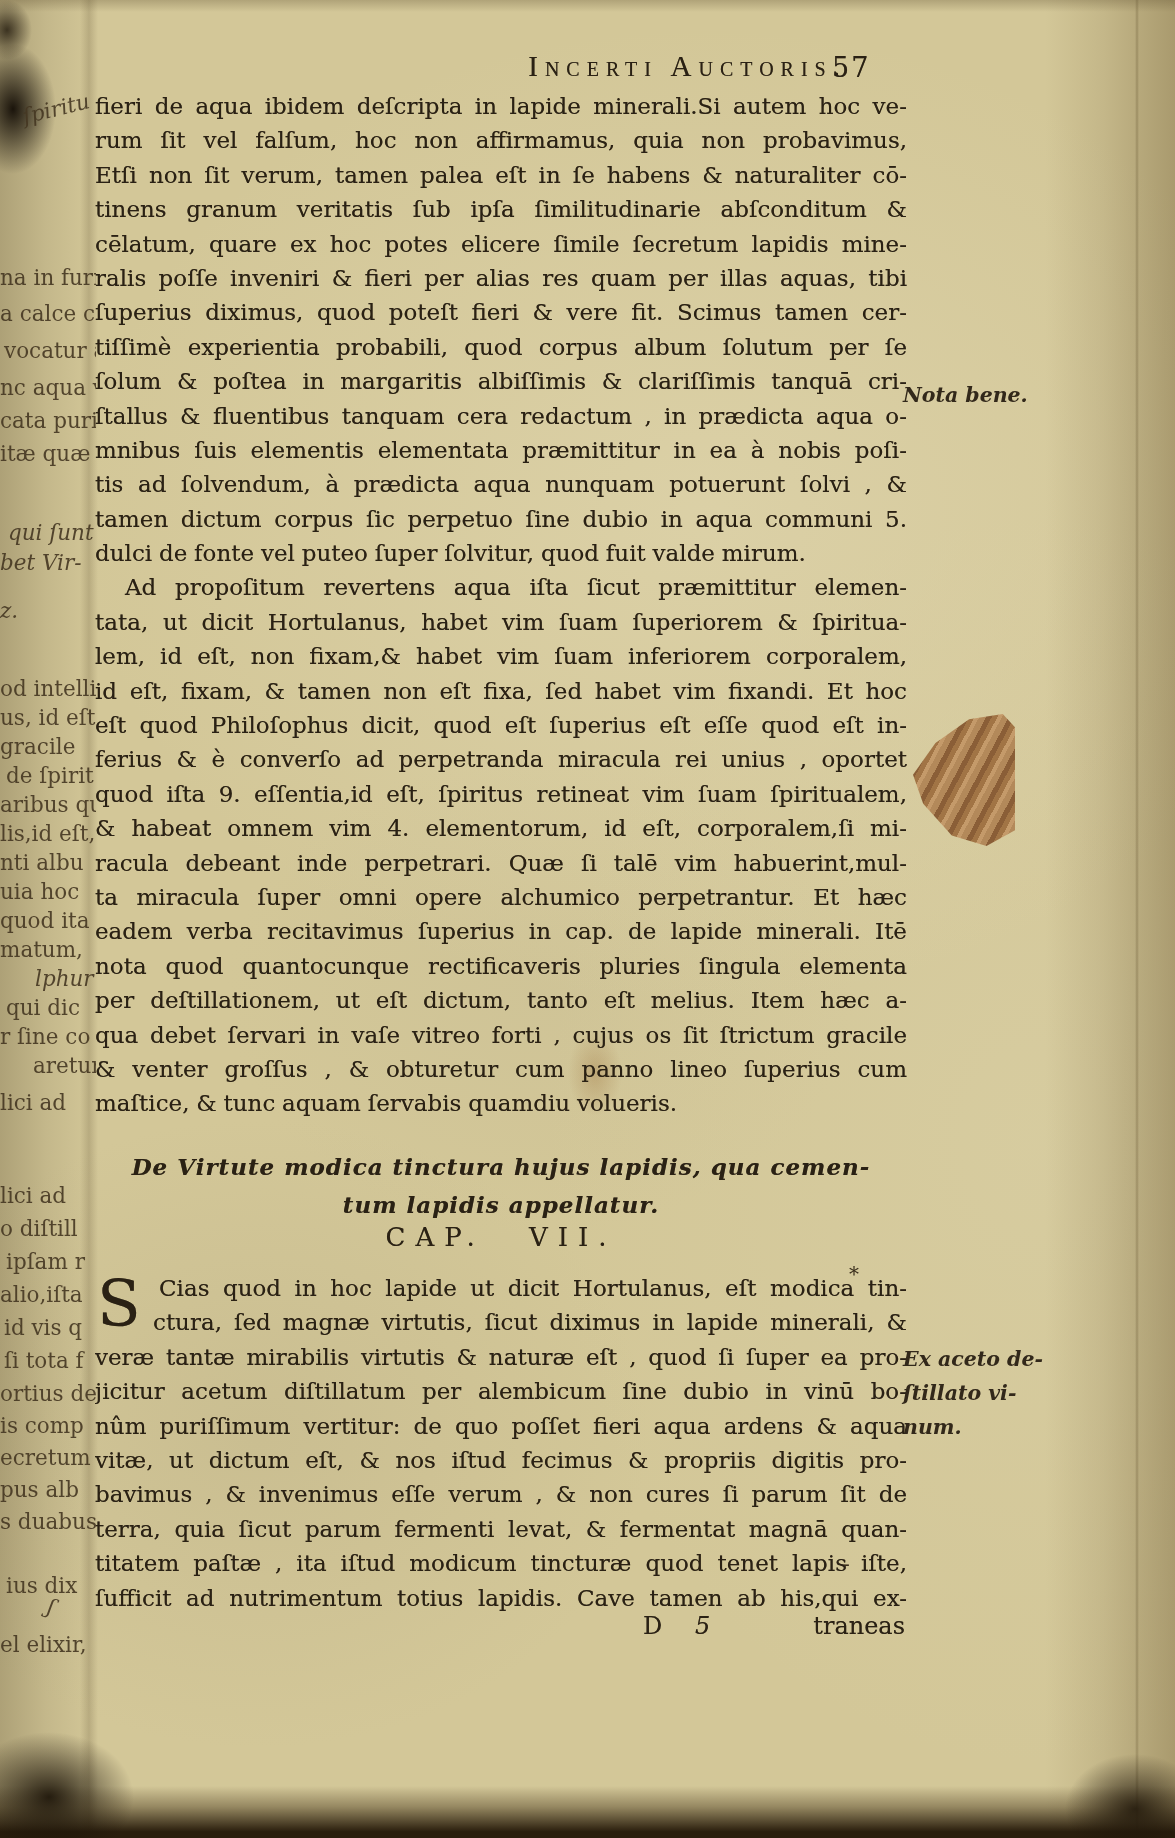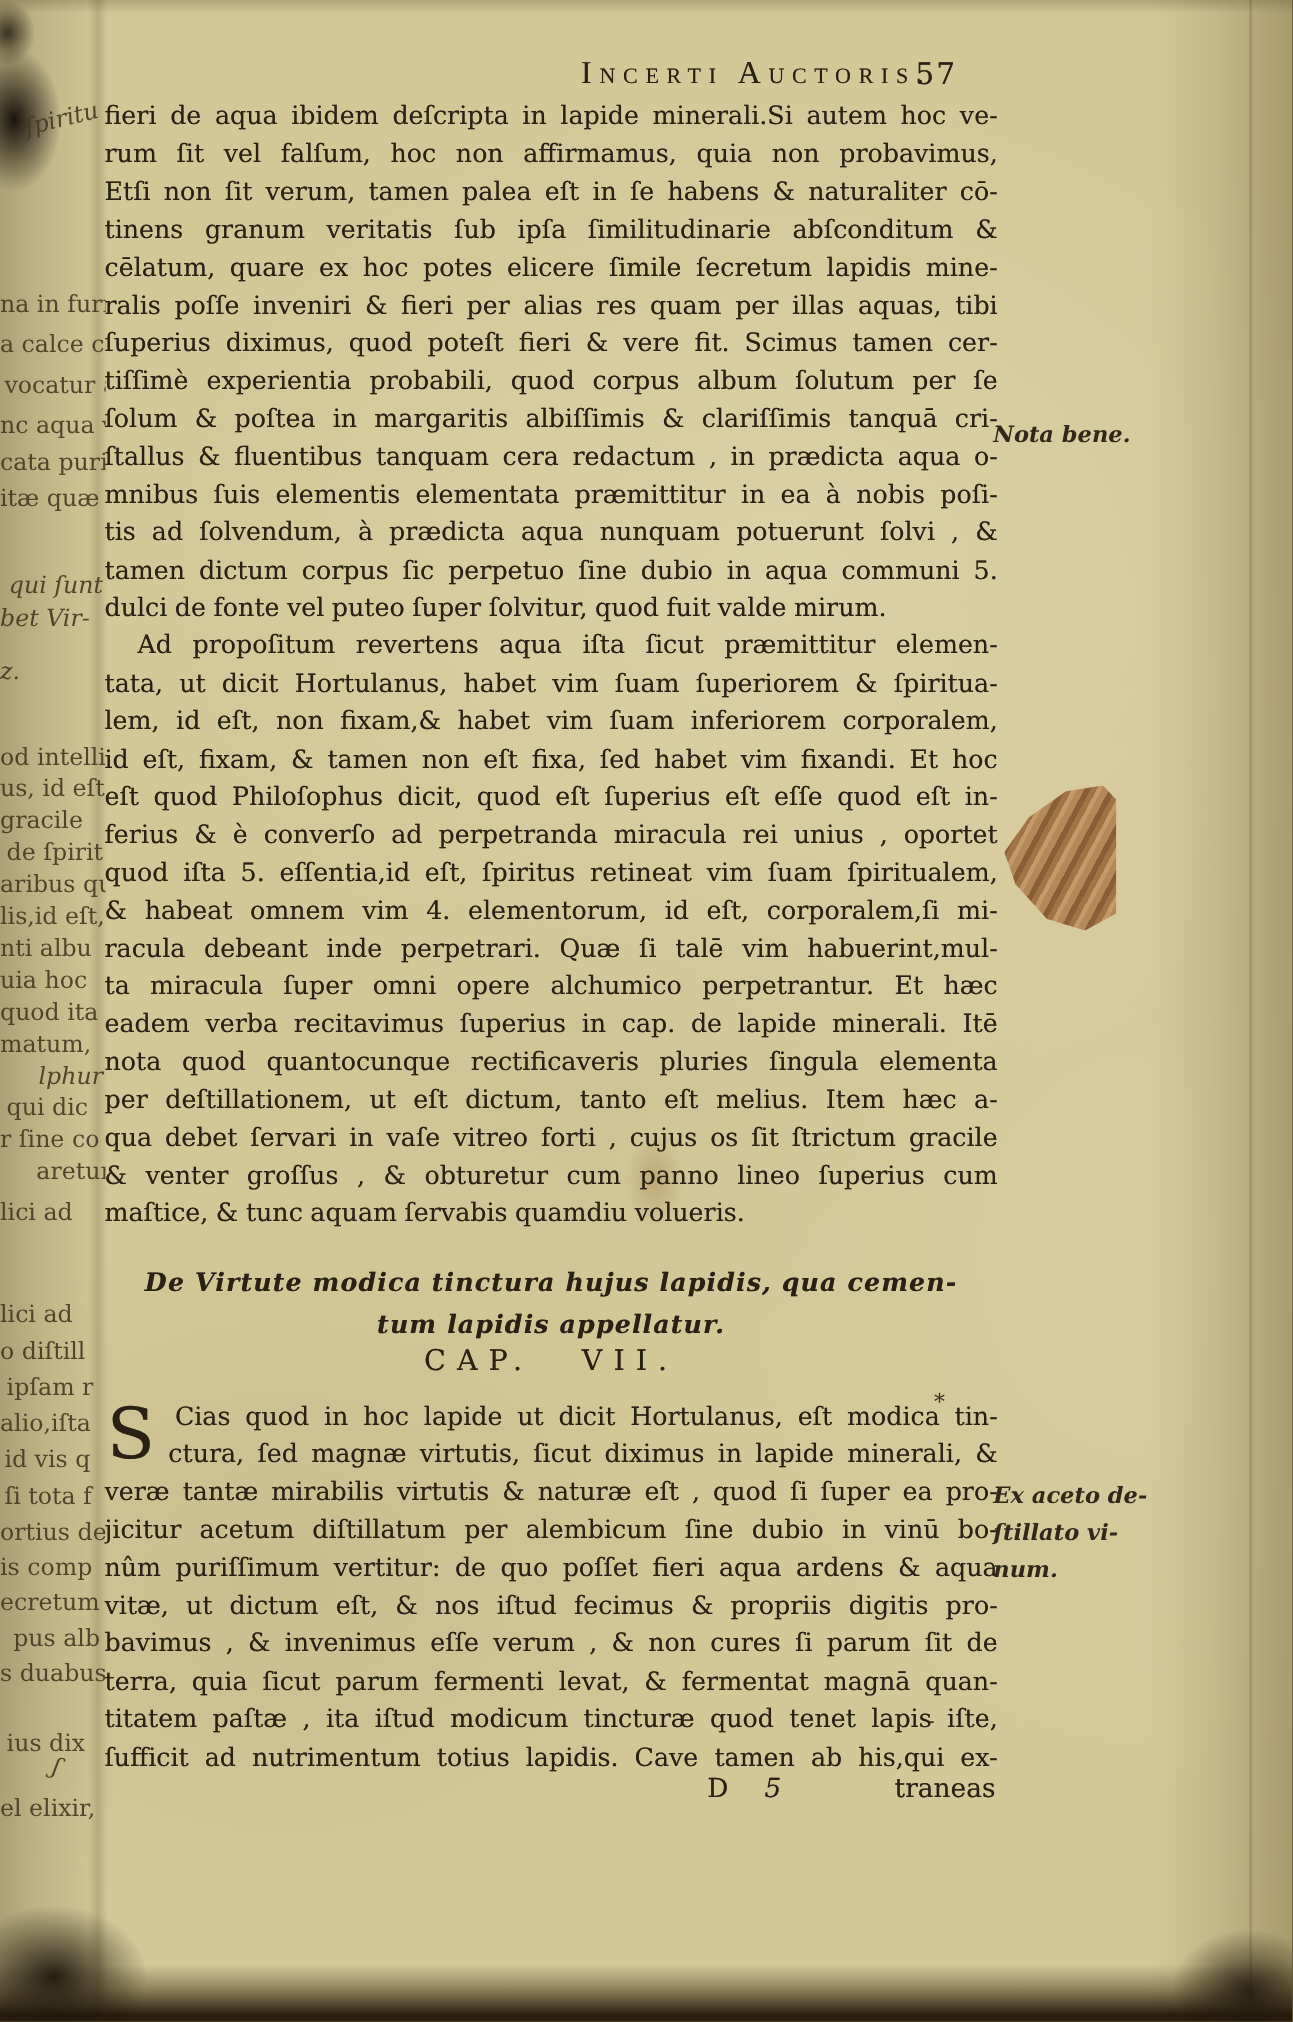--- a/index.html
+++ b/index.html
@@ -116,21 +116,21 @@
         <div class="line">tamen dictum corpus ſic perpetuo ſine dubio in aqua communi 5.</div>
         <div class="line">dulci de fonte vel puteo ſuper ſolvitur, quod fuit valde mirum.</div>
       </div>
     <div class="para p2">
         <div class="line">Ad propoſitum revertens aqua iſta ſicut præmittitur elemen-</div>
         <div class="line">tata, ut dicit Hortulanus, habet vim ſuam ſuperiorem &amp; ſpiritua-</div>
         <div class="line">lem, id eſt, non fixam,&amp; habet vim ſuam inferiorem corporalem,</div>
         <div class="line">id eſt, fixam, &amp; tamen non eſt fixa, ſed habet vim fixandi. Et hoc</div>
         <div class="line">eſt quod Philoſophus dicit, quod eſt ſuperius eſt eſſe quod eſt in-</div>
         <div class="line">ferius &amp; è converſo ad perpetranda miracula rei unius , oportet</div>
-        <div class="line">quod iſta 5. eſſentia,id eſt, ſpiritus retineat vim ſuam ſpiritualem,</div>
+        <div class="line">quod iſta 9. eſſentia,id eſt, ſpiritus retineat vim ſuam ſpiritualem,</div>
         <div class="line">&amp; habeat omnem vim 4. elementorum, id eſt, corporalem,ſi mi-</div>
         <div class="line">racula debeant inde perpetrari. Quæ ſi talē vim habuerint,mul-</div>
         <div class="line">ta miracula ſuper omni opere alchumico perpetrantur. Et hæc</div>
         <div class="line">eadem verba recitavimus ſuperius in cap. de lapide minerali. Itē</div>
         <div class="line">nota quod quantocunque rectificaveris pluries ſingula elementa</div>
         <div class="line">per deſtillationem, ut eſt dictum, tanto eſt melius. Item hæc a-</div>
         <div class="line">qua debet ſervari in vaſe vitreo forti , cujus os ſit ſtrictum gracile</div>
         <div class="line">&amp; venter groſſus , &amp; obturetur cum panno lineo ſuperius cum</div>
         <div class="line">maſtice, &amp; tunc aquam ſervabis quamdiu volueris.</div>
       </div>
@@ -197,21 +197,21 @@
       <div class="frag" style="top: 1092px; left: 0px;">lici ad</div>
       <div class="frag" style="top: 1185px; left: 0px;">lici ad</div>
       <div class="frag" style="top: 1218px; left: 0px;">o diſtill</div>
       <div class="frag" style="top: 1251px; left: 6px;">ipſam r</div>
       <div class="frag" style="top: 1284px; left: 0px;">alio,iſta</div>
       <div class="frag" style="top: 1317px; left: 4px;">id vis q</div>
       <div class="frag" style="top: 1350px; left: 4px;">ſi tota f</div>
       <div class="frag" style="top: 1383px; left: 0px;">ortius de</div>
       <div class="frag" style="top: 1415px; left: 0px;">is comp</div>
       <div class="frag" style="top: 1447px; left: 0px;">ecretum</div>
-      <div class="frag" style="top: 1479px; left: 0px; margin-left: 12px;">pus alb</div>
+      <div class="frag" style="top: 1479px; left: 0px;">pus alb</div>
       <div class="frag" style="top: 1511px; left: 0px;">s duabus</div>
       <div class="frag" style="top: 1586px; left: 0px; margin-top: 48px;">el elixir,</div>
       <div class="frag" style="top: 1575px; left: 6px;">ius dix</div>
       <div class="frag it" style="top: 1596px; left: 48px; transform: rotate(18deg);">ʃ</div>
     </div>
 
   <div class="marks">
       <div class="mark" style="top: 1262px; left: 849px;">*</div>
       <div class="mark" style="top: 1552px; left: 843px;">-</div>
     </div>

